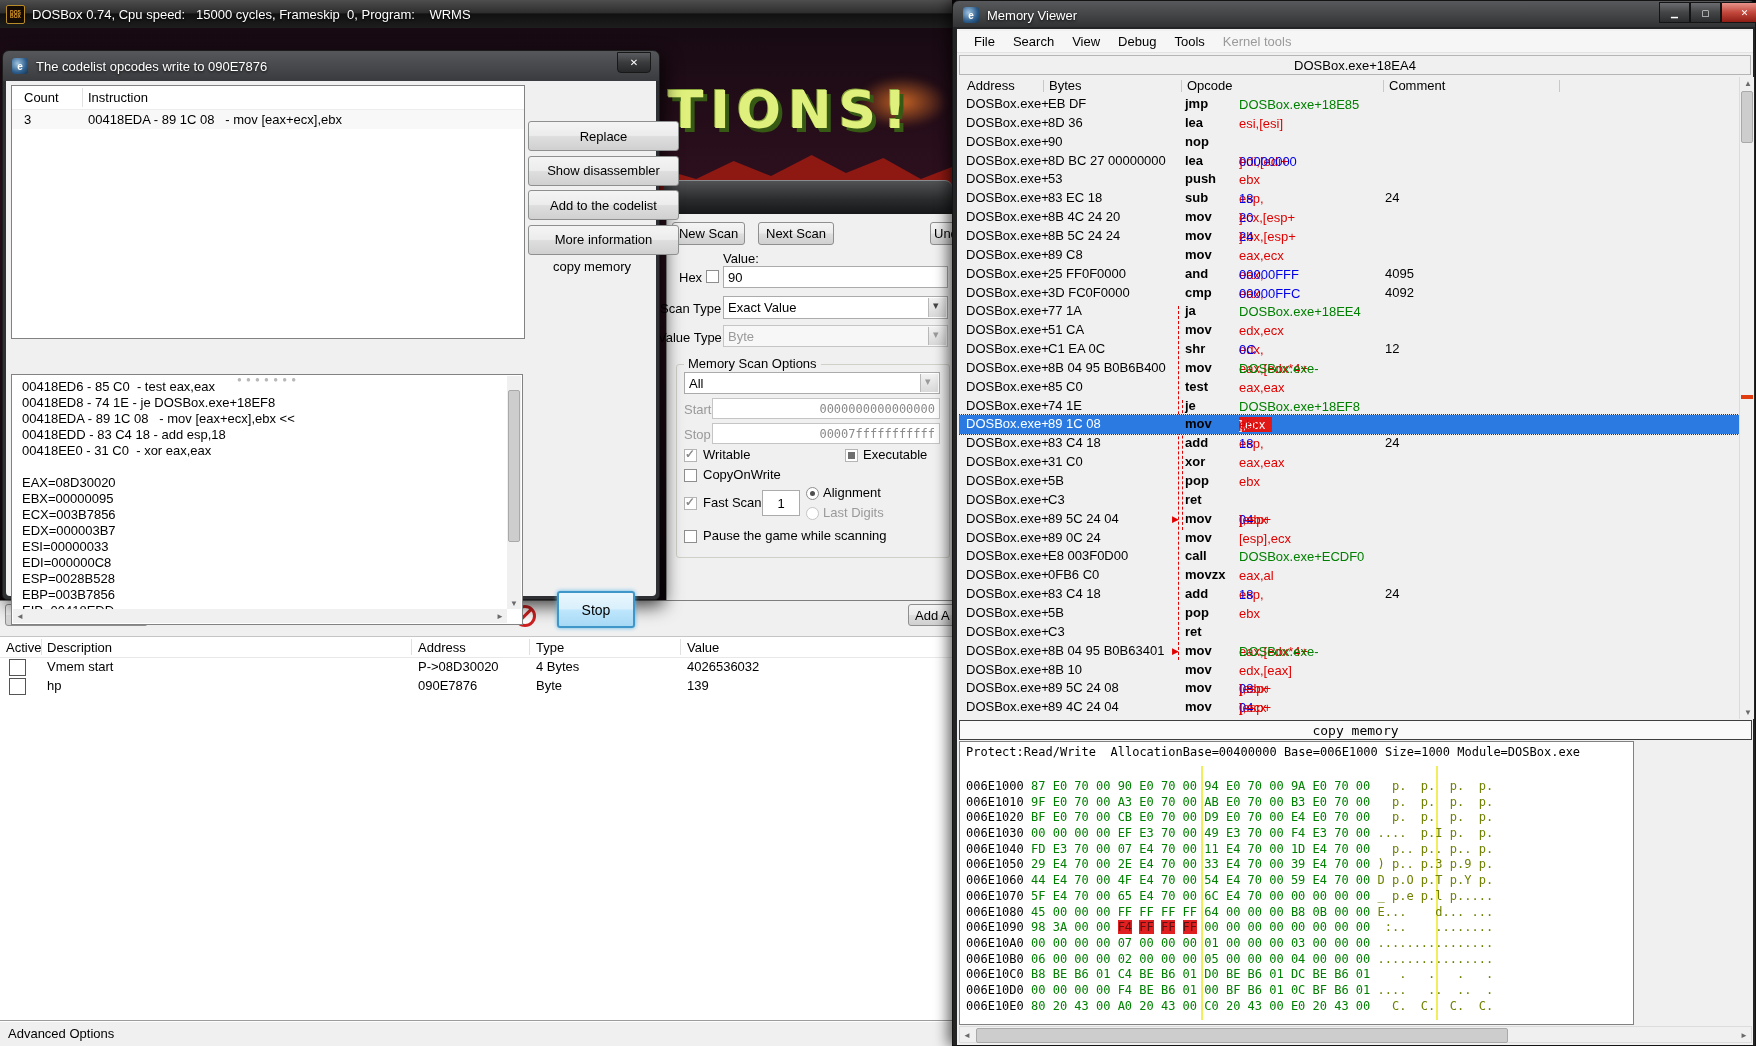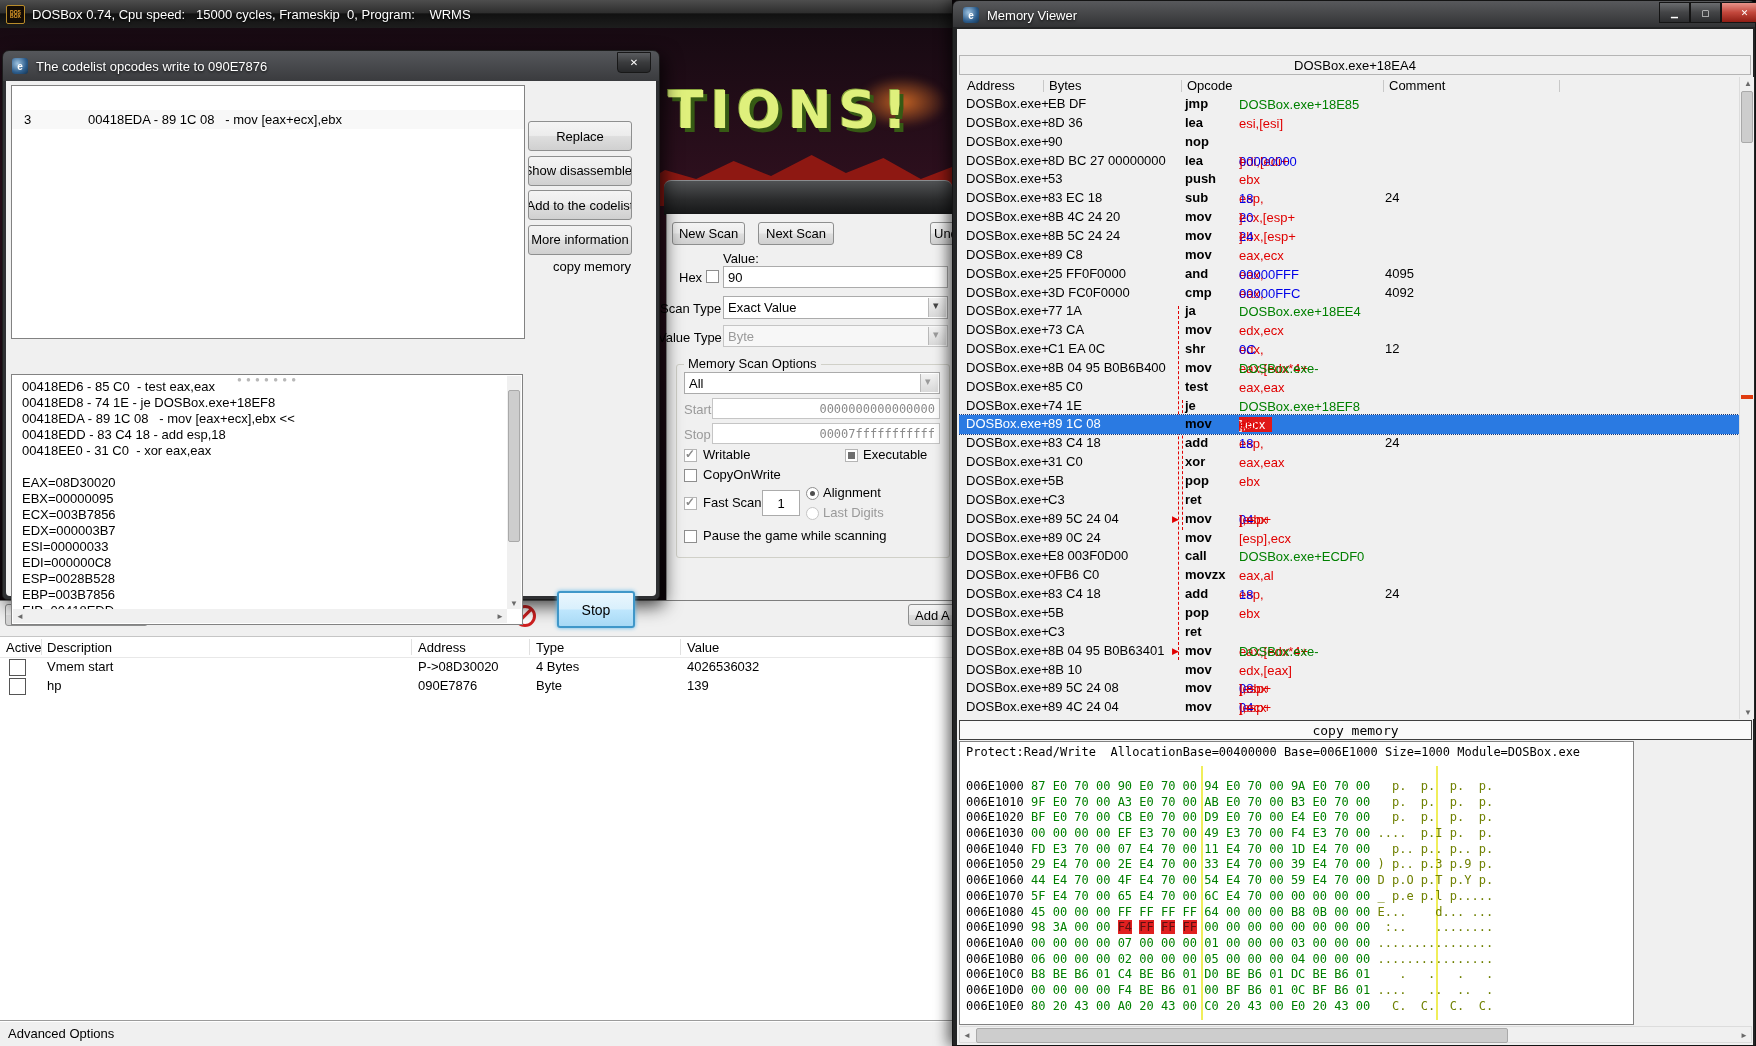--- a/index.html
+++ b/index.html
@@ -76,21 +76,21 @@
     background:linear-gradient(#5b5d60,#3a3b3d 50%,#27282a);border:1px solid #181818;color:#fff;
     font-size:10px;display:flex;align-items:center;justify-content:center;}
   .dlg-close::after{content:"✕";}
   .dialog-body{position:absolute;left:3px;top:30px;right:3px;bottom:3px;background:#f0f0f0;border-radius:0 0 4px 4px;}
   .oplist{position:absolute;left:5px;top:4px;width:512px;height:252px;background:#fff;border:1px solid #828282;}
   .oplist-h{position:absolute;left:0;top:0;right:0;height:23px;border-bottom:1px solid #ededed;}
   .oplist-h .c1{position:absolute;left:12px;top:4px;} .oplist-h .c2{position:absolute;left:76px;top:4px;}
   .oplist-h .sep{position:absolute;left:70px;top:2px;width:1px;height:19px;background:#e2e2e2;}
   .oprow{position:absolute;left:0;top:24px;right:0;height:19px;background:#f8f8f8;}
   .oprow .c1{position:absolute;left:12px;top:2px;} .oprow .c2{position:absolute;left:76px;top:2px;white-space:pre;}
-  .dlgbtn{position:absolute;left:522px;width:104px;height:30px;}
+  .dlgbtn{position:absolute;left:522px;width:151px;height:30px;}
   .copy-mem-label{position:absolute;left:522px;top:178px;width:128px;text-align:center;}
   .details{position:absolute;left:5px;top:293px;width:510px;height:249px;background:#fff;border:1px solid #828282;}
   .grip{position:absolute;left:50%;top:0;transform:translateX(-50%);color:#b8b8b8;font-size:8px;letter-spacing:1px;}
   .details pre{position:absolute;left:10px;top:4px;margin:0;font-family:"Liberation Sans",sans-serif;
     font-size:13px;line-height:16px;white-space:pre;}
   .vscroll{position:absolute;right:1px;top:1px;width:14px;bottom:15px;background:#f0f0f0;}
   .vscroll .thumb{position:absolute;left:1px;right:1px;top:14px;height:150px;background:#cdcdcd;border:1px solid #a9a9a9;border-radius:2px;}
   .sarrow{position:absolute;color:#6a6a6a;font-size:8px;}
   .hscroll{position:absolute;left:1px;right:15px;bottom:1px;height:14px;background:#f0f0f0;}
   .stop-btn{position:absolute;left:551px;top:510px;width:74px;height:33px;border-radius:3px;
@@ -263,20 +263,25 @@
   </div>
 
   <div class="dialog">
     <div class="dialog-titlebar">
       <div class="ce-icon">e</div>
       <div class="dialog-title">The codelist opcodes write to 090E7876</div>
     </div>
     <div class="dlg-close"></div>
     <div class="dialog-body">
       <div class="oplist">
+        <div class="oplist-h">
+          <span class="c1">Count</span>
+          <span class="c2">Instruction</span>
+          <span class="sep"></span>
+        </div>
         <div class="oprow">
           <span class="c1">3</span>
           <span class="c2">00418EDA - 89 1C 08   - mov [eax+ecx],ebx</span>
         </div>
       </div>
       <div id="dlg-btns">
           <div class="w7btn dlgbtn" style="top: 40px;">Replace</div>
           <div class="w7btn dlgbtn" style="top: 74.6px;">Show disassembler</div>
           <div class="w7btn dlgbtn" style="top: 109.2px;">Add to the codelist</div>
           <div class="w7btn dlgbtn" style="top: 143.8px;">More information</div>
@@ -316,20 +321,28 @@
     <div class="mv-titlebar">
       <div class="ce-icon">e</div>
       <div class="mv-title">Memory Viewer</div>
     </div>
     <div class="winbtns">
       <div class="winbtn">▁</div>
       <div class="winbtn">▢</div>
       <div class="winbtn close">✕</div>
     </div>
     <div class="mv-client">
+      <div class="mv-menubar" id="mv-menu">
+          <div class="mitem">File</div>
+          <div class="mitem">Search</div>
+          <div class="mitem">View</div>
+          <div class="mitem">Debug</div>
+          <div class="mitem">Tools</div>
+          <div class="mitem dis">Kernel tools</div>
+        </div>
       <div class="mv-addrpanel">
           <span>DOSBox.exe+18EA4</span>
         </div>
       <div class="mv-colhead">
         <span style="left:8px;">Address</span>
         <span style="left:90px;">Bytes</span>
         <span style="left:228px;">Opcode</span>
         <span style="left:430px;">Comment</span>
         <span class="s" style="left:84px;"></span>
           <span class="s" style="left:222px;"></span>
@@ -409,21 +422,21 @@
             <span class="dcomm">4092</span>
           </div>
           <div class="drow" style="top: 207.35px;">
             <span class="daddr">DOSBox.exe+</span>
             <span class="dbytes">77 1A</span>
             <span class="dop">ja</span>
             <span class="dops"><span class="sg-s">DOSBox.exe+18EE4</span></span>
           </div>
           <div class="drow" style="top: 226.2px;">
             <span class="daddr">DOSBox.exe+</span>
-            <span class="dbytes">73 CA</span>
+            <span class="dbytes">51 CA</span>
             <span class="dop">mov</span>
             <span class="dops"><span class="sg-r">edx,ecx</span></span>
           </div>
           <div class="drow" style="top: 245.05px;">
             <span class="daddr">DOSBox.exe+</span>
             <span class="dbytes">C1 EA 0C</span>
             <span class="dop">shr</span>
             <span class="dops"><span class="sg-r">edx,</span><span class="sg-n">0C</span></span>
             <span class="dcomm">12</span>
           </div>

